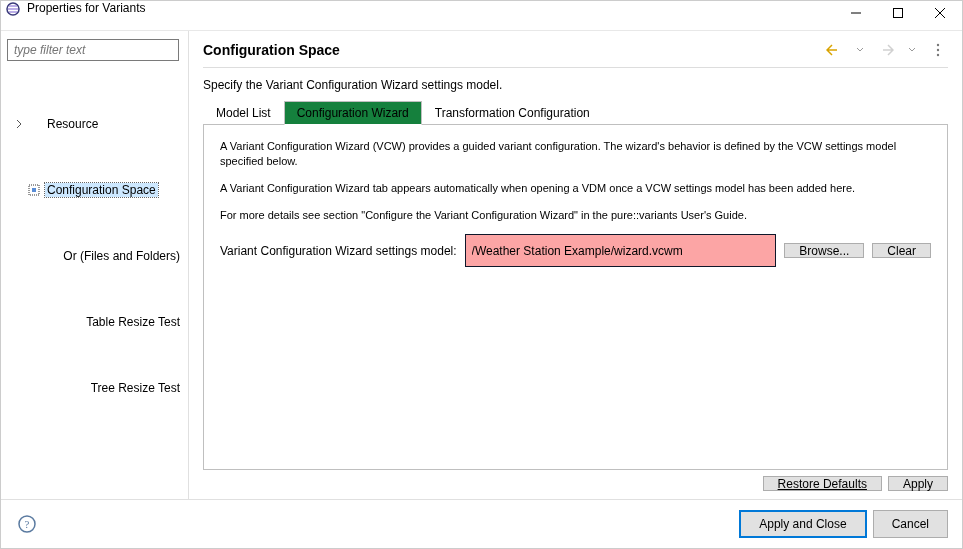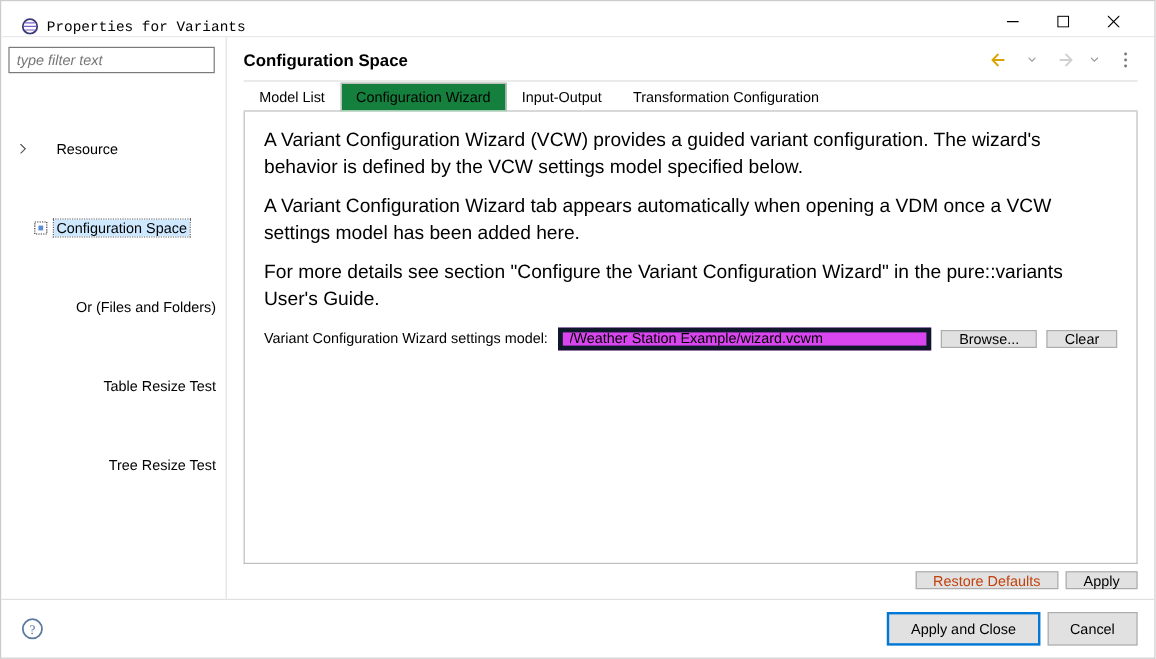--- a/index.html
+++ b/index.html
@@ -1,17 +1,17 @@
 <!DOCTYPE html>
 <html><head>
 <meta charset="utf-8">
 <style>
 * { box-sizing: border-box; margin: 0; padding: 0; }
 body { font-family: "Segoe UI", Tahoma, sans-serif; font-size: 12px; color: #000; background: #fff; width: 963px; height: 549px; overflow: hidden; border: 1px solid #ccc; display: flex; flex-direction: column; }
-.titlebar { height: 30px; display: flex; align-items: flex-end; padding: 0 16px; border-bottom: 1px solid #e8e8e8; font-family: Liberation Mono, monospace; }
+.titlebar { height: 30px; display: flex; align-items: flex-start; padding: 0 4px; border-bottom: 1px solid #e8e8e8; }
 .titlebar .icon { width: 16px; height: 16px; margin-right: 6px; display:flex; align-items:center; justify-content:center; }
 .titlebar .title { flex: 1; font-size: 12px; }
 .titlebar .winbtns { display: flex; gap: 18px; align-items: center; margin-right: 6px; }
 .titlebar .winbtn { width: 24px; height: 24px; display: flex; align-items: center; justify-content: center; font-family: "Segoe UI Symbol", sans-serif; font-size: 12px; }
 .body { flex: 1; display: flex; min-height: 0; }
 .sidebar { width: 188px; border-right: 1px solid #e0e0e0; padding: 8px 6px; display: flex; flex-direction: column; }
 .filter { width: 172px; height: 22px; border: 1px solid #7a7a7a; padding: 2px 6px; font-size: 12px; color: #1d4ed8; margin-bottom: 6px; font-style: italic; }
 .tree { flex: 1; }
 .tree-row { display: flex; align-items: center; height: 18px; padding-left: 6px; font-size: 12px; margin-top: 48px; }
 .tree-row .cheva { width: 12px; height: 12px; margin-right: 2px; display:flex; align-items:center; justify-content:center; }
@@ -22,27 +22,27 @@
 .main { flex: 1; display: flex; flex-direction: column; padding: 10px 14px 8px 14px; min-width: 0; }
 .head { display: flex; align-items: center; border-bottom: 1px solid #ddd; padding-bottom: 8px; }
 .head h1 { font-size: 14px; font-weight: 700; flex: 1; }
 .head .navbtns { display: flex; gap: 6px; align-items: center; }
 .navbtn { width: 20px; height: 18px; display:flex; align-items:center; justify-content:center; }
 .desc { margin: 10px 0 8px 0; font-size: 12px; }
 .tabs { display: flex; border-bottom: 1px solid #bfbfbf; }
 .tab { padding: 4px 12px; font-size: 12px; border: 1px solid transparent; border-bottom: none; position: relative; top: 1px; cursor: default; }
 .tab.active { background: #15803d; border-color: #bfbfbf; border-bottom: 1px solid #fff; }
 .tabpanel { border: 1px solid #bfbfbf; border-top: none; padding: 14px 16px; flex: 1; overflow: auto; min-height: 0; }
-.tabpanel p { margin-bottom: 12px; line-height: 1.35; font-size: 16px; }
+.tabpanel p { margin-bottom: 12px; line-height: 1.35; font-size: 11px; }
 .fieldrow { display: flex; align-items: center; gap: 8px; }
 .fieldrow label { font-size: 12px; white-space: nowrap; }
-.fieldrow input { flex: 1; height: 19px; border: 4px solid #0f172a; padding: 2px 6px; font-size: 12px; background: #d946ef; }
+.fieldrow input { flex: 1; height: 33px; border: 1px solid #0f172a; padding: 2px 6px; font-size: 12px; background: #fca5a5; }
 .btn { height: 15px; padding: 0 14px; font-size: 12px; background: #e1e1e1; border: 1px solid #adadad; cursor: default; }
 .bottombar { padding: 6px 0 0 0; display:flex; justify-content:flex-end; gap:6px; }
-.bottombar .btn.disabled { color: #c2410c; }
+.bottombar .btn.disabled { color: #000000; text-decoration: underline; }
 .footer { border-top: 1px solid #e0e0e0; padding: 10px 14px; display: flex; align-items: center; }
 .footer .help { width: 24px; height: 24px; display:flex; align-items:center; justify-content:center; }
 .footer .spacer { flex: 1; }
 .footer .btn { height: 28px; margin-left: 6px; padding: 0 18px; }
 .footer .btn.primary { border: 2px solid #0078d7; background:#e1e1e1; }
 </style>
 </head>
 <body>
 
 <div class="titlebar">
@@ -134,25 +134,25 @@
         <span class="navbtn">
           <svg width="10" height="14" viewBox="0 0 10 14">
               <circle cx="5" cy="2" r="1.2" fill="#777"></circle>
               <circle cx="5" cy="7" r="1.2" fill="#777"></circle>
               <circle cx="5" cy="12" r="1.2" fill="#777"></circle>
             </svg>
         </span>
       </div>
     </div>
 
+    <p class="desc">Specify the Variant Configuration Wizard settings model.</p>
 
     <div class="tabs">
       <div class="tab"><span>Model List</span></div>
       <div class="tab active"><span>Configuration Wizard</span></div>
-      <div class="tab"><span>Input-Output</span></div>
       <div class="tab"><span>Transformation Configuration</span></div>
     </div>
 
     <div class="tabpanel">
       <p>A Variant Configuration Wizard (VCW) provides a guided variant configuration. The wizard's behavior is defined by the VCW settings model specified below.</p>
       <p>A Variant Configuration Wizard tab appears automatically when opening a VDM once a VCW settings model has been added here.</p>
       <p>For more details see section "Configure the Variant Configuration Wizard" in the pure::variants User's Guide.</p>
       <div class="fieldrow">
         <label>Variant Configuration Wizard settings model:</label>
         <input type="text" value="/Weather Station Example/wizard.vcwm" style="">

